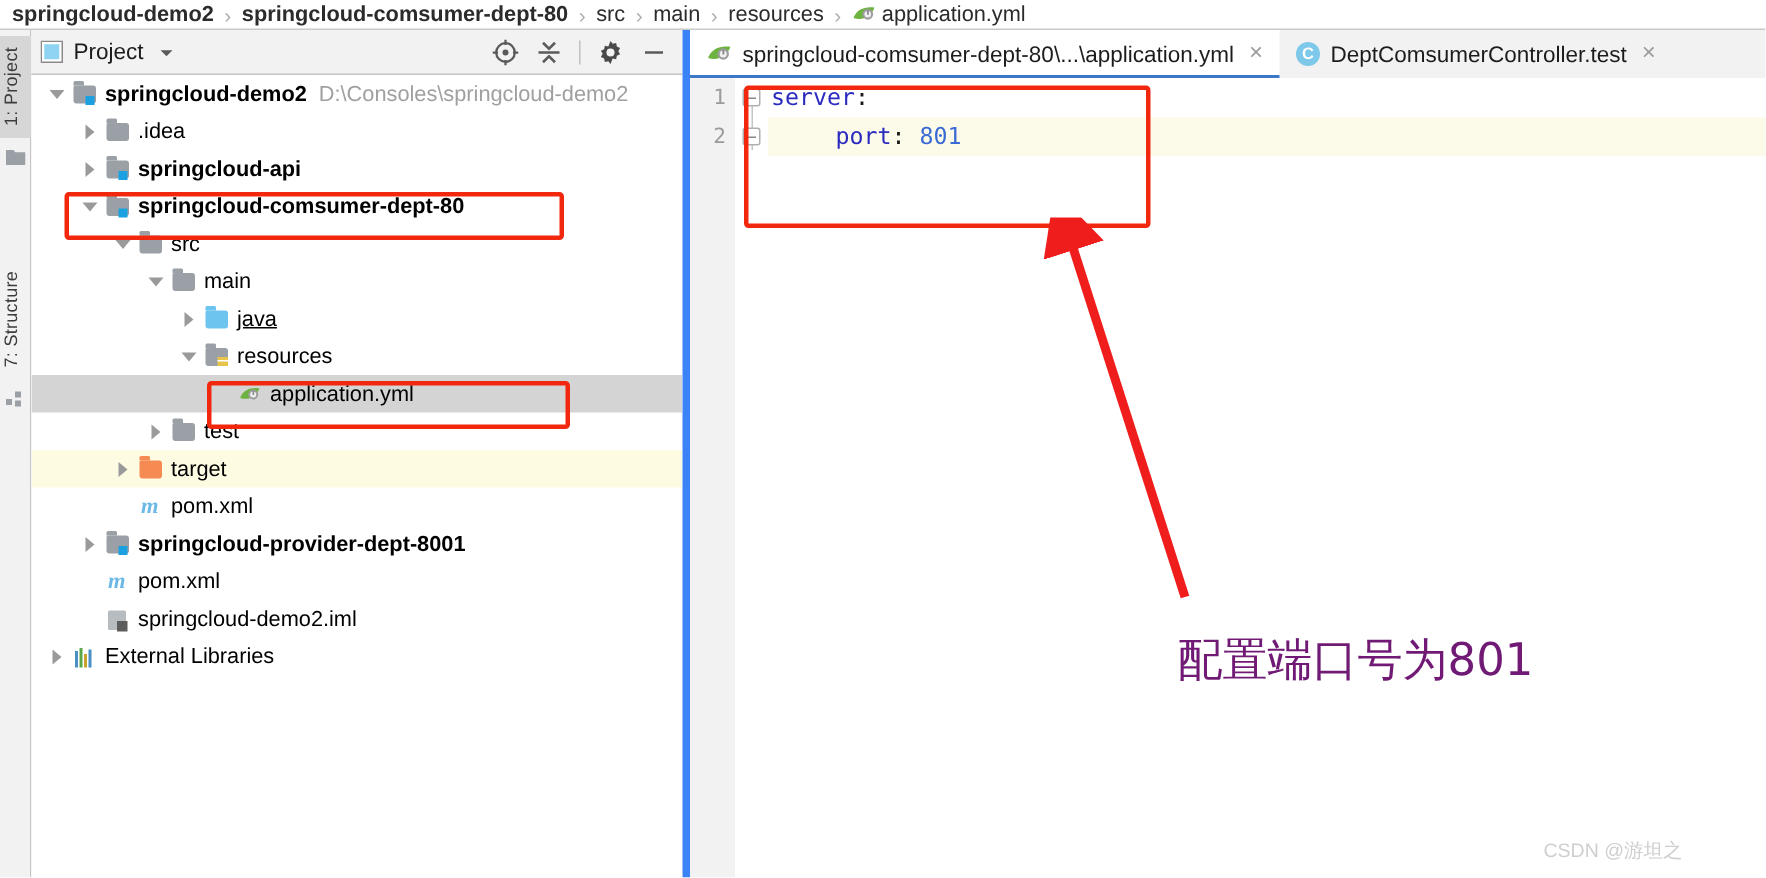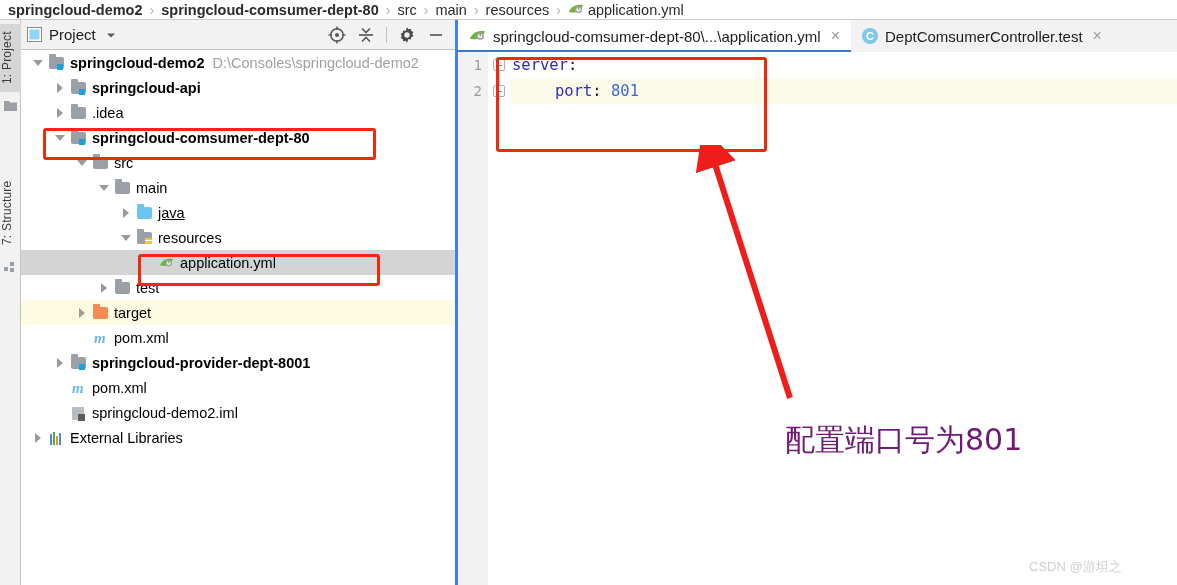--- a/index.html
+++ b/index.html
@@ -97,21 +97,21 @@
   
   .scr { position:absolute; left:1px; top:2px; width:13px; height:13px; background:#b7bcc0; }
   .scr::after{content:"";position:absolute;right:-2px;bottom:-2px;width:9px;height:9px;border-radius:50%;background:#2ca8dd;}
   .scr::before{content:"";position:absolute;right:-2px;bottom:2px;width:1.5px;height:4px;background:#fff;z-index:2;}
   
   .leaf { position:absolute; left:0px; top:3px; width:17px; height:11px; }
 
   
   #editor-area {
     position: absolute; left: 455px; top: 20px; width: 722px; height: 565px;
-    background: #ffffff; border-left: 3px solid #3b82f6;
+    background: #ffffff; border-left: 5px solid #3b82f6;
   }
   #tabs { position: relative; height: 32px; background: #f2f2f2; display: flex; }
   .tab {
     display: flex; align-items: center; gap: 7px; padding: 0 11px;
     font-size: 15px; color: #1c1c1c; position: relative; height: 32px;
   }
   .tab.active { background: #ffffff; }
   .tab.active::after {
     content: ""; position: absolute; left: 0; right: 0; bottom: 0;
     height: 2px; background: #3c78c8;
@@ -256,30 +256,30 @@
             <span class="fld gray"></span>
             <span class="badge-blue"></span>
           </span>
           <span class="lbl bold">springcloud-demo2</span>
           <span class="path">D:\Consoles\springcloud-demo2</span>
         </div>
         <div class="row" style="padding-left: 34px;">
           <span class="arrow right"></span>
           <span class="ico">
             <span class="fld gray"></span>
+          </span>
+          <span class="lbl">.idea</span>
+        </div>
+        <div class="row" style="padding-left: 34px;">
+          <span class="arrow right"></span>
+          <span class="ico">
+            <span class="fld gray"></span>
             <span class="badge-blue"></span>
           </span>
           <span class="lbl bold">springcloud-api</span>
-        </div>
-        <div class="row" style="padding-left: 34px;">
-          <span class="arrow right"></span>
-          <span class="ico">
-            <span class="fld gray"></span>
-          </span>
-          <span class="lbl">.idea</span>
         </div>
         <div class="row" style="padding-left: 34px;">
           <span class="arrow down"></span>
           <span class="ico">
             <span class="fld gray"></span>
             <span class="badge-blue"></span>
           </span>
           <span class="lbl bold">springcloud-comsumer-dept-80</span>
         </div>
         <div class="row" style="padding-left: 56px;">

